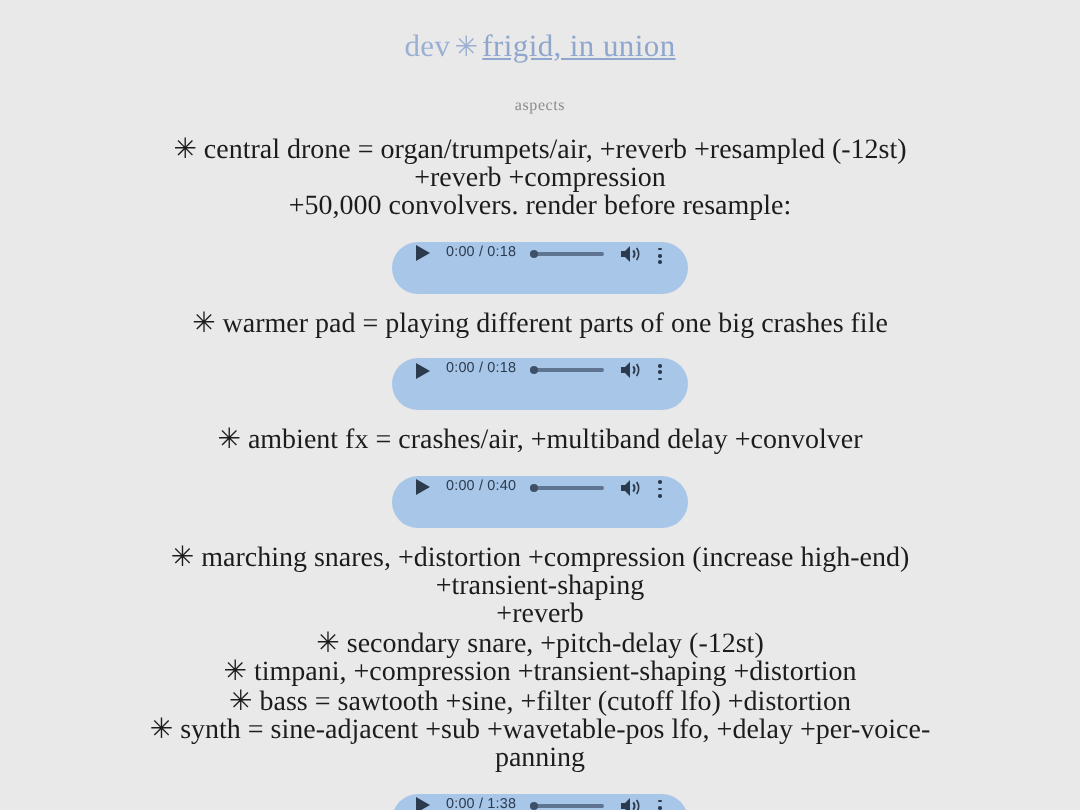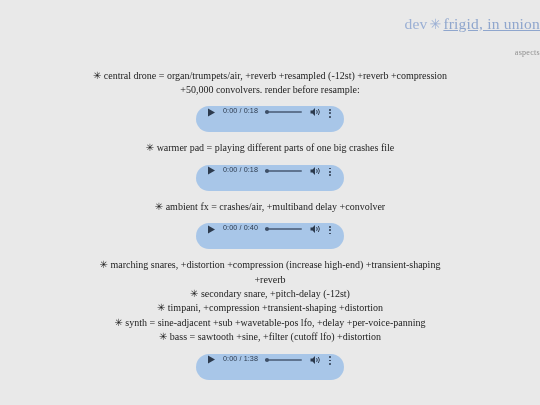--- a/index.html
+++ b/index.html
@@ -15,21 +15,21 @@
     overflow: hidden;
   }
   .page {
     width: 540px;
     min-height: 405px;
     box-sizing: border-box;
     padding: 14px 0 0 0;
     text-align: center;
   }
   .site-header {
-    text-align: right;
+    text-align: center;
     margin: 0 0 2px 0;
   }
   .site-title {
     font-size: 15.5px;
     color: #9aafd4;
     letter-spacing: 0.2px;
     line-height: 1.25;
     white-space: nowrap;
   }
   .title-dev {
@@ -49,21 +49,21 @@
   .site-subtitle {
     font-size: 8px;
     color: #8d8d8d;
     margin-top: 14px;
     letter-spacing: 0.3px;
   }
   .content {
     margin-top: 12px;
   }
   .para {
-    font-size: 10px;
+    font-size: 14px;
     line-height: 14.4px;
     color: #1c1c1c;
     text-align: center;
     margin: 0 auto;
     padding: 0 64px;
     box-sizing: border-box;
   }
   .para .ln {
     display: block;
   }
@@ -270,22 +270,22 @@
       <div class="para">
         <span class="ln">✳ marching snares, +distortion +compression (increase high-end) +transient-shaping</span>
         <span class="ln">+reverb</span>
         <span class="ln">✳ secondary snare, +pitch-delay (-12st)</span>
         <span class="ln">✳ timpani, +compression +transient-shaping +distortion</span>
       </div>
     </div>
 
     <div>
       <div class="para">
+        <span class="ln">✳ bass = sawtooth +sine, +filter (cutoff lfo) +distortion</span>
         <span class="ln">✳ synth = sine-adjacent +sub +wavetable-pos lfo, +delay +per-voice-panning</span>
-        <span class="ln">✳ bass = sawtooth +sine, +filter (cutoff lfo) +distortion</span>
       </div>
       <div class="player-wrap">
         <div class="audio-player">
           <span class="ap-play">
             <svg width="9" height="9" viewBox="0 0 9 9">
                 <polygon points="1,0.5 8,4.5 1,8.5" fill="#2c3a4d"></polygon>
               </svg>
           </span>
           <span class="ap-time">0:00 / 1:38</span>
           <span class="ap-progress">

